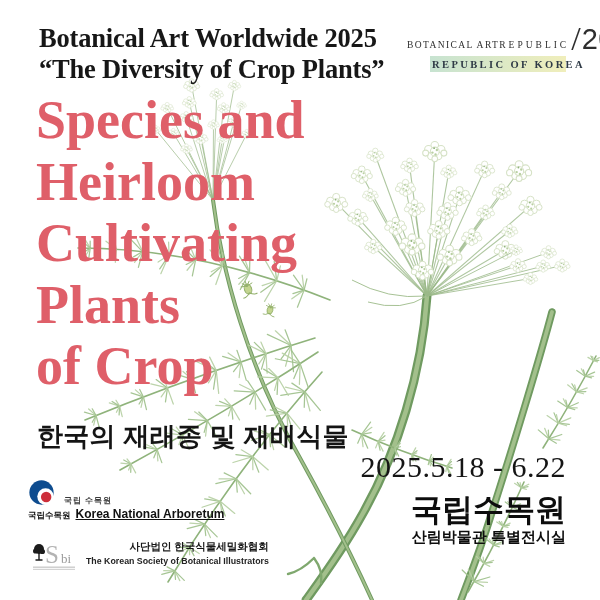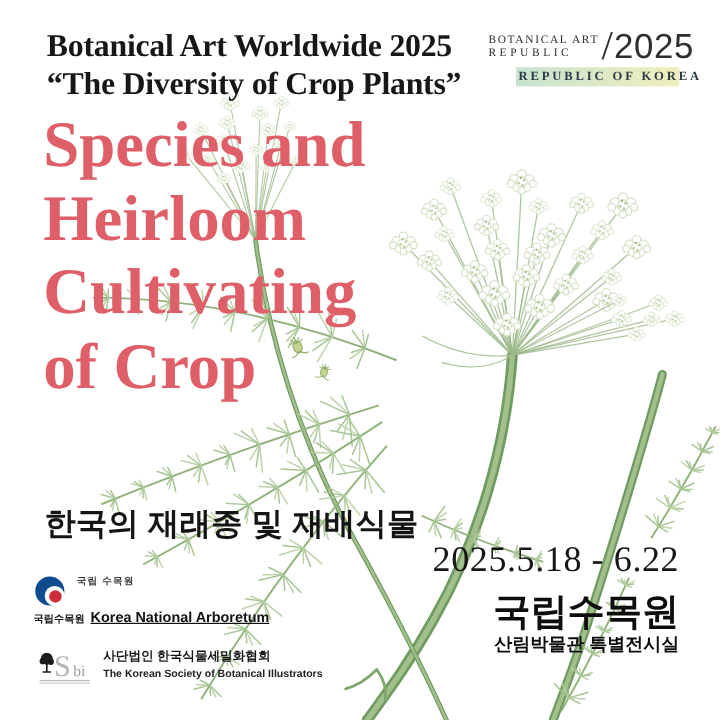--- a/index.html
+++ b/index.html
@@ -5,48 +5,48 @@
   html,body{margin:0;padding:0;background:#fff;}
   .poster{position:relative;width:600px;height:600px;background:#ffffff;overflow:hidden;
           font-family:"Liberation Serif",serif;}
   .plant{position:absolute;left:0;top:0;width:600px;height:600px;z-index:0;}
   .layer{position:absolute;z-index:2;}
 
   .title{left:39px;top:23px;font-weight:700;font-size:26.5px;line-height:31px;color:#171717;letter-spacing:-0.2px;}
 
   .badge{left:407px;top:27px;width:159px;}
   .badge-row{display:flex;align-items:flex-end;justify-content:flex-start;color:#2e2e2e;}
-  .badge-names{display:flex;flex-direction:column;}
+  .badge-names{display:flex;flex-direction:row;}
   .badge-top{font-size:9.5px;letter-spacing:1.4px;line-height:11px;white-space:nowrap;}
   .badge-bottom{font-size:9.5px;letter-spacing:3.0px;line-height:11px;white-space:nowrap;}
   .badge-slash{font-size:34px;line-height:24px;margin:0 1px 0 2px;font-weight:400;}
   .badge-year{font-size:29px;line-height:23px;letter-spacing:0.5px;font-family:Liberation Sans, sans-serif;font-weight:400;}
   .badge-bar{margin-top:5px;text-align:center;font-size:10.5px;font-weight:700;letter-spacing:2.4px;
              padding:3px 0 2px 2px;white-space:nowrap;}
 
   .heading{left:36px;top:90px;font-weight:700;font-size:54px;line-height:61.5px;white-space:nowrap;}
 
   .subtitle{left:37px;top:419px;font-family:"Liberation Sans",sans-serif;font-weight:700;
             font-size:26px;color:#141414;letter-spacing:0.3px;white-space:nowrap;}
 
   .dates{right:34px;top:450px;font-size:30px;color:#151515;letter-spacing:0.5px;white-space:nowrap;}
   .venue{right:34px;top:489px;font-family:"Liberation Sans",sans-serif;font-weight:700;font-size:31px;color:#0d0d0d;white-space:nowrap;}
   .hall{right:34px;top:528px;font-family:"Liberation Sans",sans-serif;font-weight:700;font-size:15px;color:#0d0d0d;white-space:nowrap;}
 
   .kna{left:28px;top:479px;display:flex;flex-direction:column;font-family:"Liberation Sans",sans-serif;}
-  .kna-row{display:flex;align-items:flex-start;gap:9px;}
+  .kna-row{display:flex;align-items:flex-end;gap:9px;font-family:Liberation Serif, serif;}
   .taegeuk{width:27px;height:27px;}
   .kna-script{font-size:8px;color:#3a3a3a;font-weight:700;letter-spacing:1px;}
   .kna-names{margin-top:1px;display:flex;gap:5px;align-items:baseline;color:#101010;font-weight:700;white-space:nowrap;}
   .kna-ko{font-size:8.5px;}
   .kna-en{font-size:12px;text-decoration:underline;}
 
   .ksbi{left:32px;top:540px;display:flex;gap:8px;align-items:flex-start;font-family:"Liberation Sans",sans-serif;}
   .ksbi-mark{width:46px;height:31px;flex:0 0 auto;}
-  .ksbi-ko{font-size:10.5px;font-weight:700;color:#161616;white-space:nowrap;}
+  .ksbi-ko{font-size:10.5px;font-weight:700;color:#161616;white-space:nowrap;text-align:right;}
   .ksbi-en{font-size:8.8px;font-weight:700;color:#232323;margin-top:2px;white-space:nowrap;}
 </style>
 </head>
 <body>
 
 <div class="poster">
 
   <svg id="plant" class="plant" viewBox="0 0 600 600">
       <path d="M427,296 C422,372 398,452 362,515 C342,551 322,578 306,600" fill="none" stroke="#6f9a60" stroke-width="9" stroke-linecap="round"></path>
       <path d="M427,296 C422,372 398,452 362,515 C342,551 322,578 306,600" fill="none" stroke="#a3c08c" stroke-width="4.5" stroke-linecap="round"></path>
@@ -1183,20 +1183,21 @@
       <span class="badge-slash">/</span>
       <span class="badge-year">2025</span>
     </div>
     <div class="badge-bar" id="badge-bar" style="background: linear-gradient(90deg, rgb(199, 227, 209), rgb(240, 238, 187)); color: rgb(47, 58, 70); margin-left: 23px;">REPUBLIC OF KOREA</div>
   </div>
 
   <div class="layer heading" id="heading" style="color: rgb(223, 95, 105);">
     <div>Species and</div>
     <div>Heirloom</div>
     <div>Cultivating</div>
+    <div>Plants</div>
     <div>of Crop</div>
   </div>
 
   <div class="layer subtitle">한국의 재래종 및 재배식물</div>
 
   <div class="layer dates">2025.5.18 - 6.22</div>
   <div class="layer venue">국립수목원</div>
   <div class="layer hall">산림박물관 특별전시실</div>
 
   <div class="layer kna">

